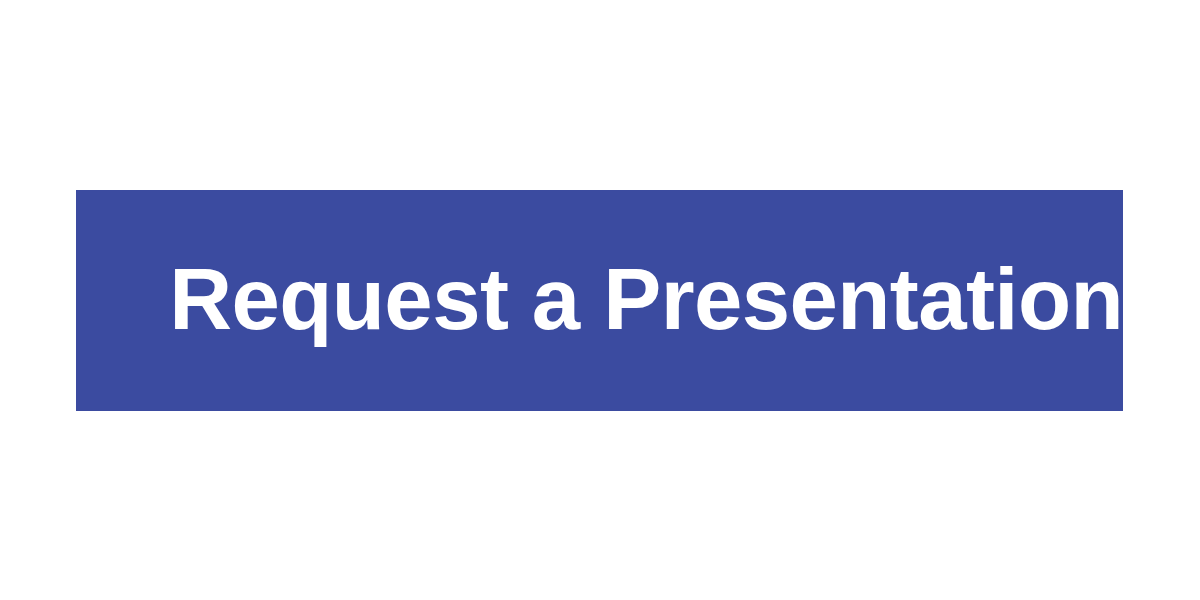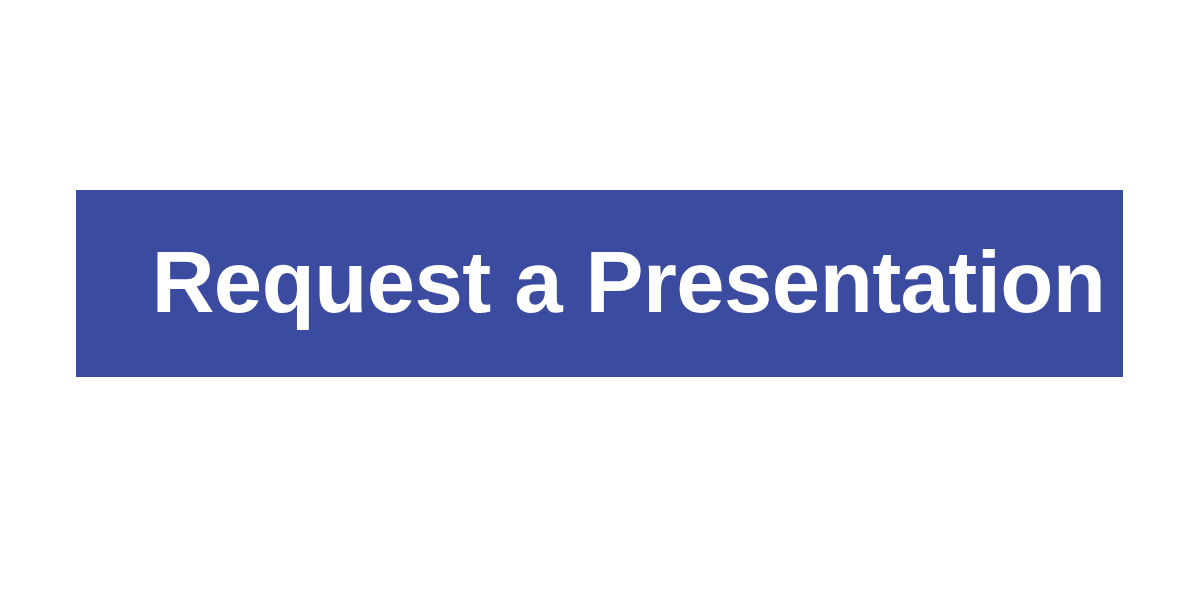--- a/index.html
+++ b/index.html
@@ -22,25 +22,25 @@
     height: 600px;
     background: #ffffff;
   }
 
   
   .cta-banner {
     position: absolute;
     left: 76px;
     top: 190px;
     width: 1047px;
-    height: 187px;
+    height: 221px;
     background: #3b4ba0;
     display: flex;
     align-items: center;
-    justify-content: center;
+    justify-content: flex-end;
     box-sizing: border-box;
     padding: 8px 0 0 58px;
     cursor: pointer;
     user-select: none;
   }
 
   
   .cta-label {
     display: block;
     color: #ffffff;

